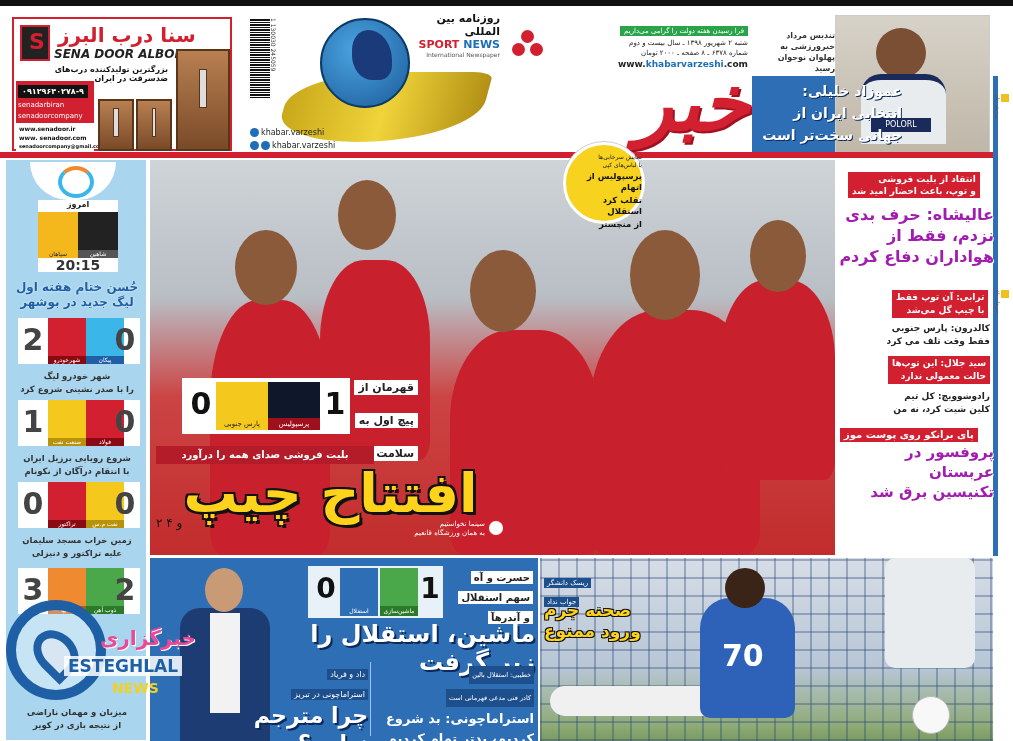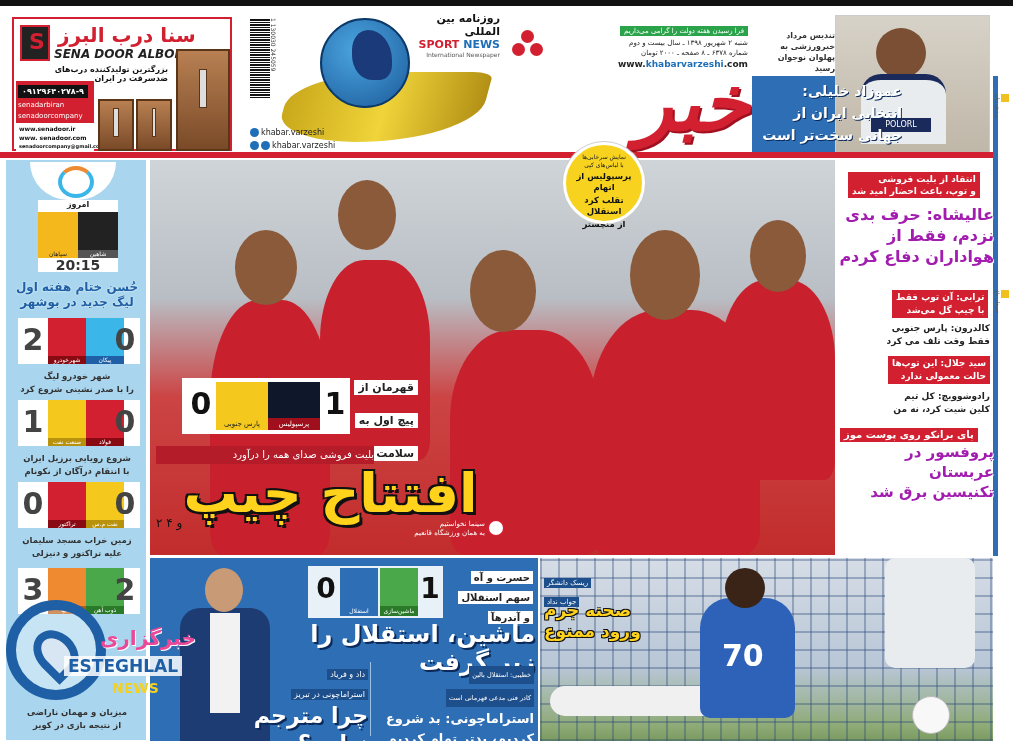--- a/index.html
+++ b/index.html
@@ -77,27 +77,27 @@
 
 #hero{left:150px;top:160px;width:685px;height:395px;background:linear-gradient(180deg,#cfd4d8 0%,#b8bec4 35%,#c44 60%,#c22c2c 100%)}
 .player{position:absolute;background:#c8202c;border-radius:40% 40% 10% 10%}
 .phead{position:absolute;border-radius:50%;background:#8a5a3a}
 #score-box{left:182px;top:378px;width:168px;height:56px;background:#fff}
 #score-box .num{position:absolute;top:8px;font-size:30px;font-weight:bold;color:#111;width:30px;text-align:center}
 #score-box .team{position:absolute;top:4px;width:52px;height:48px}
 #score-box .team span{position:absolute;bottom:0;left:0;width:52px;height:12px;font-size:7px;text-align:center;line-height:12px}
 .kick-lines{left:318px;top:376px;width:100px;text-align:right}
 .kick-lines div{background:#fff;display:inline-block;font-size:11px;font-weight:bold;color:#222;padding:1px 4px;margin-bottom:14px}
-#ticket-strip{left:156px;top:446px;width:218px;height:18px;background:#b51c2a;color:#fff;font-size:10px;font-weight:normal;line-height:18px}
+#ticket-strip{left:156px;top:446px;width:218px;height:18px;background:#b51c2a;color:#fff;font-size:10px;font-weight:bold;text-align:center;line-height:18px}
 #main-headline{left:158px;top:458px;width:345px;height:72px;font-size:54px;font-weight:bold;color:#ffd21c;text-align:center;line-height:72px;text-shadow:3px 3px 0 #111,-2px -2px 0 #111,2px -2px 0 #111,-2px 2px 0 #111}
 #cinema{left:390px;top:520px;width:95px;text-align:right;font-size:7px;color:#fff;line-height:9px}
 #cinema-ic{left:487px;top:519px;width:18px;height:18px;border-radius:50%;background:#fff;border:2px solid #d32030}
 #pageref1{left:156px;top:516px;font-size:12px;font-weight:normal;color:#111}
 
-#badge{left:563px;top:142px;width:82px;height:82px;border-radius:50%;background:#f7d320;border:3px solid #fff;box-shadow:0 0 0 1px #ccc;text-align:center;z-index:4;padding-top:8px}
+#badge{left:563px;top:142px;width:82px;height:82px;border-radius:50%;background:#f7d320;border:3px solid #fff;box-shadow:0 0 0 1px #ccc;text-align:right;z-index:4;padding-top:8px}
 #badge .sm{font-size:6px;color:#222;line-height:8px}
 #badge .bg{font-size:8.5px;font-weight:bold;color:#111;line-height:11px;margin-top:2px}
 
 .rs-red{position:absolute;background:#d32030;color:#fff;font-weight:bold;text-align:right;padding:1px 4px}
 .rs-head{position:absolute;text-align:right;font-weight:bold;color:#a21caf;text-shadow:1px 1px 0 #fff,-1px -1px 0 #fff}
 .rs-plain{position:absolute;text-align:right;font-weight:bold;color:#222}
 
 #bl{left:150px;top:558px;width:388px;height:183px;background:#2d6eb5}
 #coach{left:150px;top:558px;width:130px;height:183px}
 #coach .head{position:absolute;left:55px;top:10px;width:38px;height:44px;border-radius:50%;background:#c89a76}

